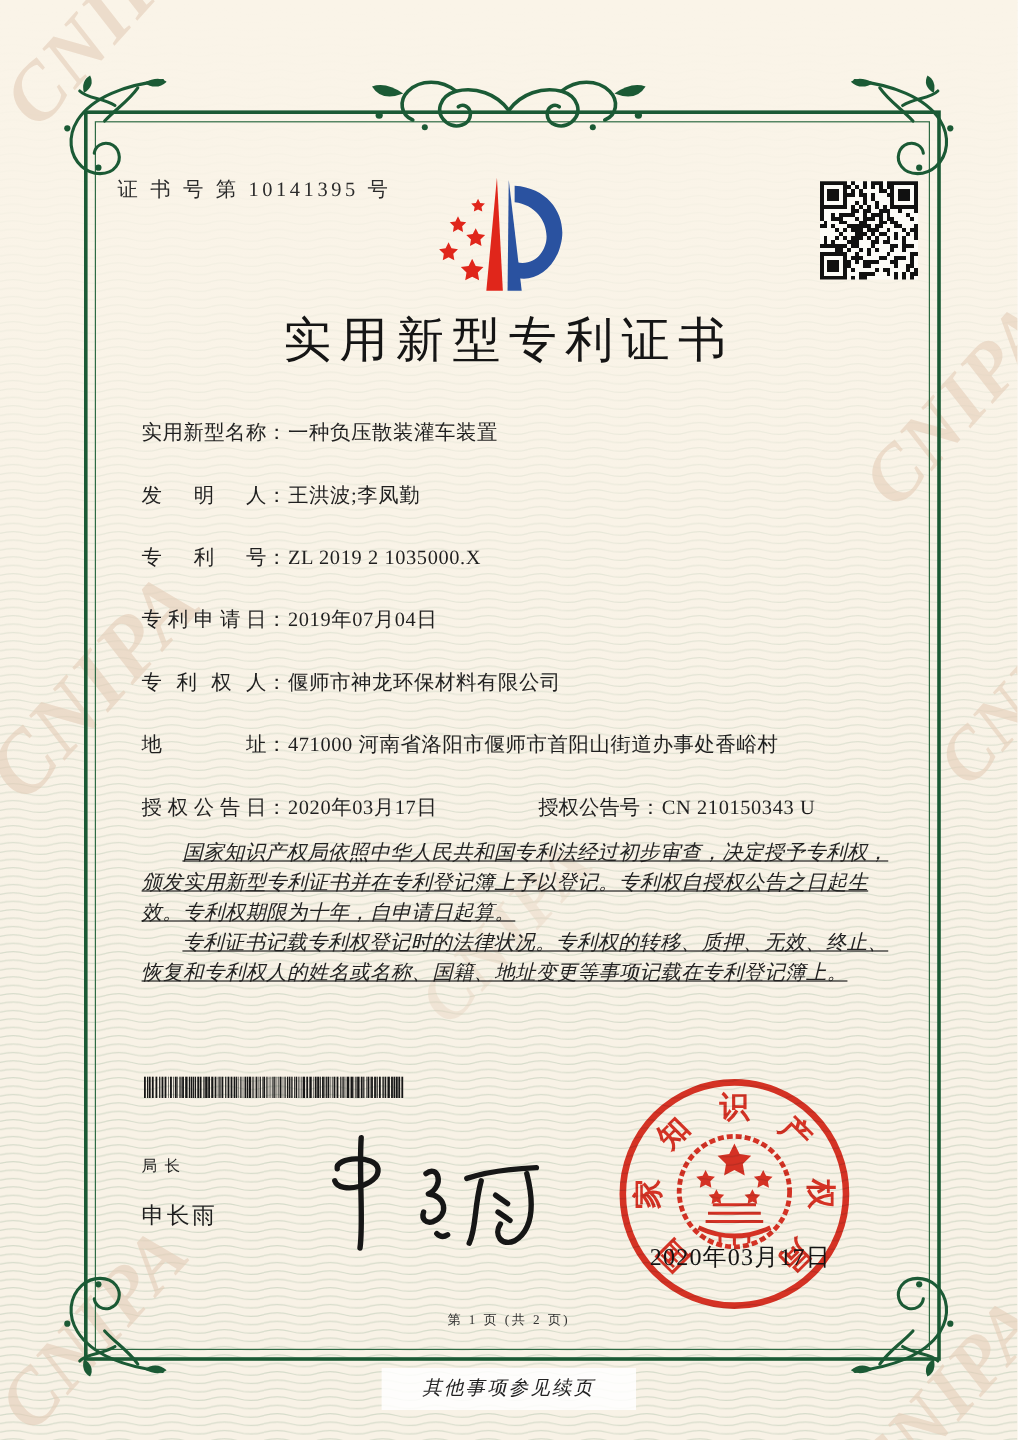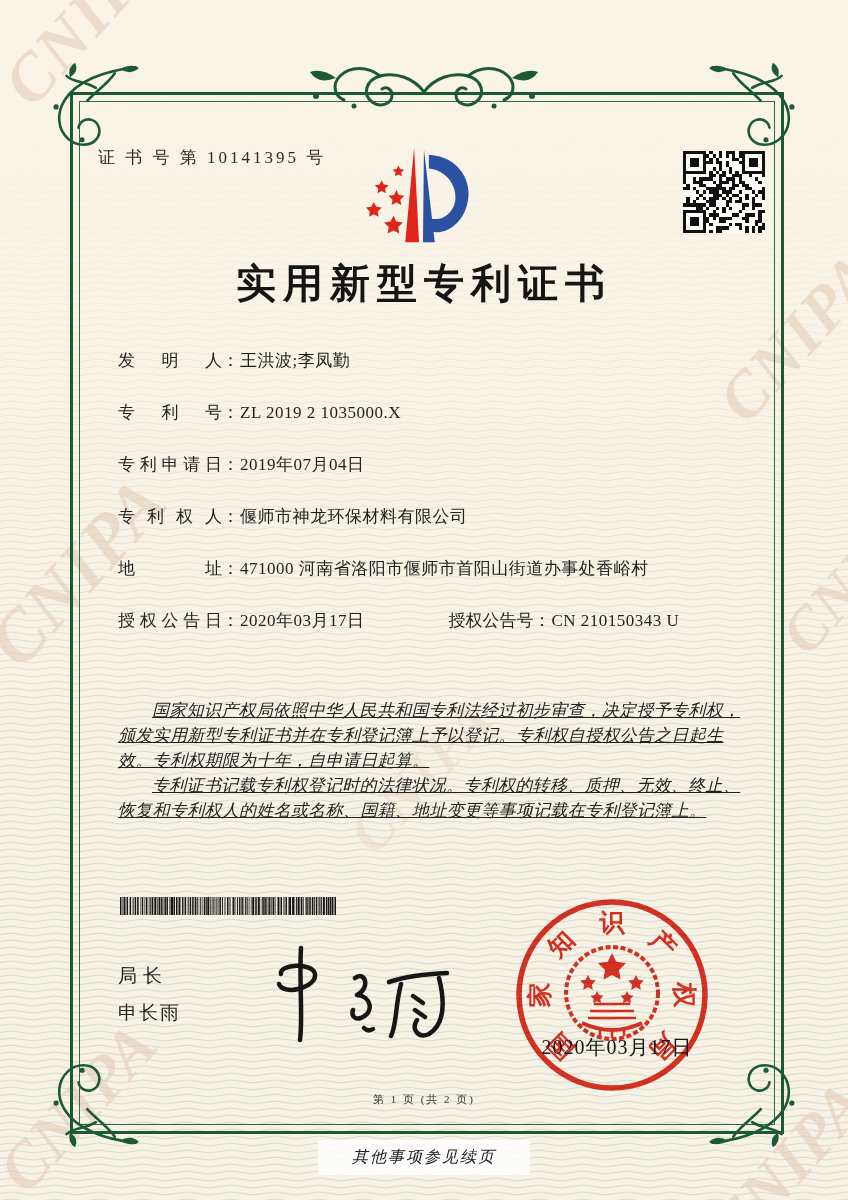--- a/index.html
+++ b/index.html
@@ -24,35 +24,35 @@
     border:3px solid #1b5a35;z-index:4;}
   .frame-inner{position:absolute;left:6px;top:6px;right:6px;bottom:6px;border:1px solid #2e6b44;}
   .ornament{position:absolute;z-index:5;}
 
   
   .content{position:absolute;left:0;top:0;width:848px;height:1021px;z-index:6;color:#1f1f1f;}
   .cert-no{position:absolute;left:98px;top:146px;font-size:17px;letter-spacing:3px;color:#2b2b2b;}
   .logo{position:absolute;left:362px;top:141px;width:118px;height:112px;}
   .qr{position:absolute;left:683px;top:151px;width:82px;height:82px;}
   .title{position:absolute;left:0;top:256px;width:848px;text-align:center;
-    font-size:40px;font-weight:bold;letter-spacing:7px;color:#151515;}
+    font-size:40px;font-weight:normal;letter-spacing:7px;color:#151515;}
 
   .fields{position:absolute;left:118px;top:348px;width:640px;}
   .frow{height:25px;line-height:25px;margin-bottom:27px;font-size:17px;white-space:nowrap;}
   .flabel{display:inline-block;width:104px;text-align:justify;text-align-last:justify;vertical-align:top;}
   .fcolon{display:inline-block;width:18px;}
   .fvalue{letter-spacing:.5px;}
   .flabel2{display:inline-block;margin-left:84px;}
 
   .bodytext{position:absolute;left:118px;top:698px;width:626px;font-size:17px;line-height:25px;
     font-style:italic;letter-spacing:.3px;color:#222;}
   .bodytext p{margin:0;text-indent:2em;text-decoration:underline;}
 
   .barcode{position:absolute;left:120px;top:897px;width:217px;height:18px;}
-  .signer-title{position:absolute;left:118px;top:963px;font-size:19px;font-family:"Liberation Sans","DejaVu Sans",sans-serif;letter-spacing:6px;}
+  .signer-title{position:absolute;left:118px;top:963px;font-size:13px;font-family:"Liberation Sans","DejaVu Sans",sans-serif;letter-spacing:6px;}
   .signer-name{position:absolute;left:118px;top:1000px;font-size:19px;font-family:"Liberation Sans","DejaVu Sans",sans-serif;letter-spacing:2px;}
   .signature{position:absolute;left:263px;top:940px;width:198px;height:106px;}
 
   .seal{position:absolute;left:512px;top:895px;width:200px;height:200px;z-index:7;mix-blend-mode:multiply;opacity:.95;}
   .seal-date{position:absolute;left:524px;top:1034px;width:186px;text-align:center;z-index:8;
     font-size:20px;letter-spacing:1px;color:#141414;}
 
   .page-num{position:absolute;left:70px;top:1092px;width:708px;text-align:center;font-size:11px;letter-spacing:2px;color:#333;}
   .foot-note{position:absolute;left:0;top:1140px;width:848px;text-align:center;z-index:6;}
   .foot-note span{display:inline-block;background:rgba(255,255,255,.85);padding:7px 34px;
@@ -374,20 +374,23 @@
           <rect x="76" y="96" width="4" height="4"></rect>
           <rect x="84" y="96" width="4" height="4"></rect>
           <rect x="92" y="96" width="4" height="4"></rect>
         </g>
     </svg>
 
     <div class="title">实用新型专利证书</div>
 
     <div class="fields">
       <div class="frow">
+        <span class="flabel">实用新型名称</span><span class="fcolon">：</span><span class="fvalue">一种负压散装灌车装置</span>
+      </div>
+      <div class="frow">
         <span class="flabel">发明人</span><span class="fcolon">：</span><span class="fvalue">王洪波;李凤勤</span>
       </div>
       <div class="frow">
         <span class="flabel">专利号</span><span class="fcolon">：</span><span class="fvalue">ZL 2019 2 1035000.X</span>
       </div>
       <div class="frow">
         <span class="flabel">专利申请日</span><span class="fcolon">：</span><span class="fvalue">2019年07月04日</span>
       </div>
       <div class="frow">
         <span class="flabel">专利权人</span><span class="fcolon">：</span><span class="fvalue">偃师市神龙环保材料有限公司</span>

